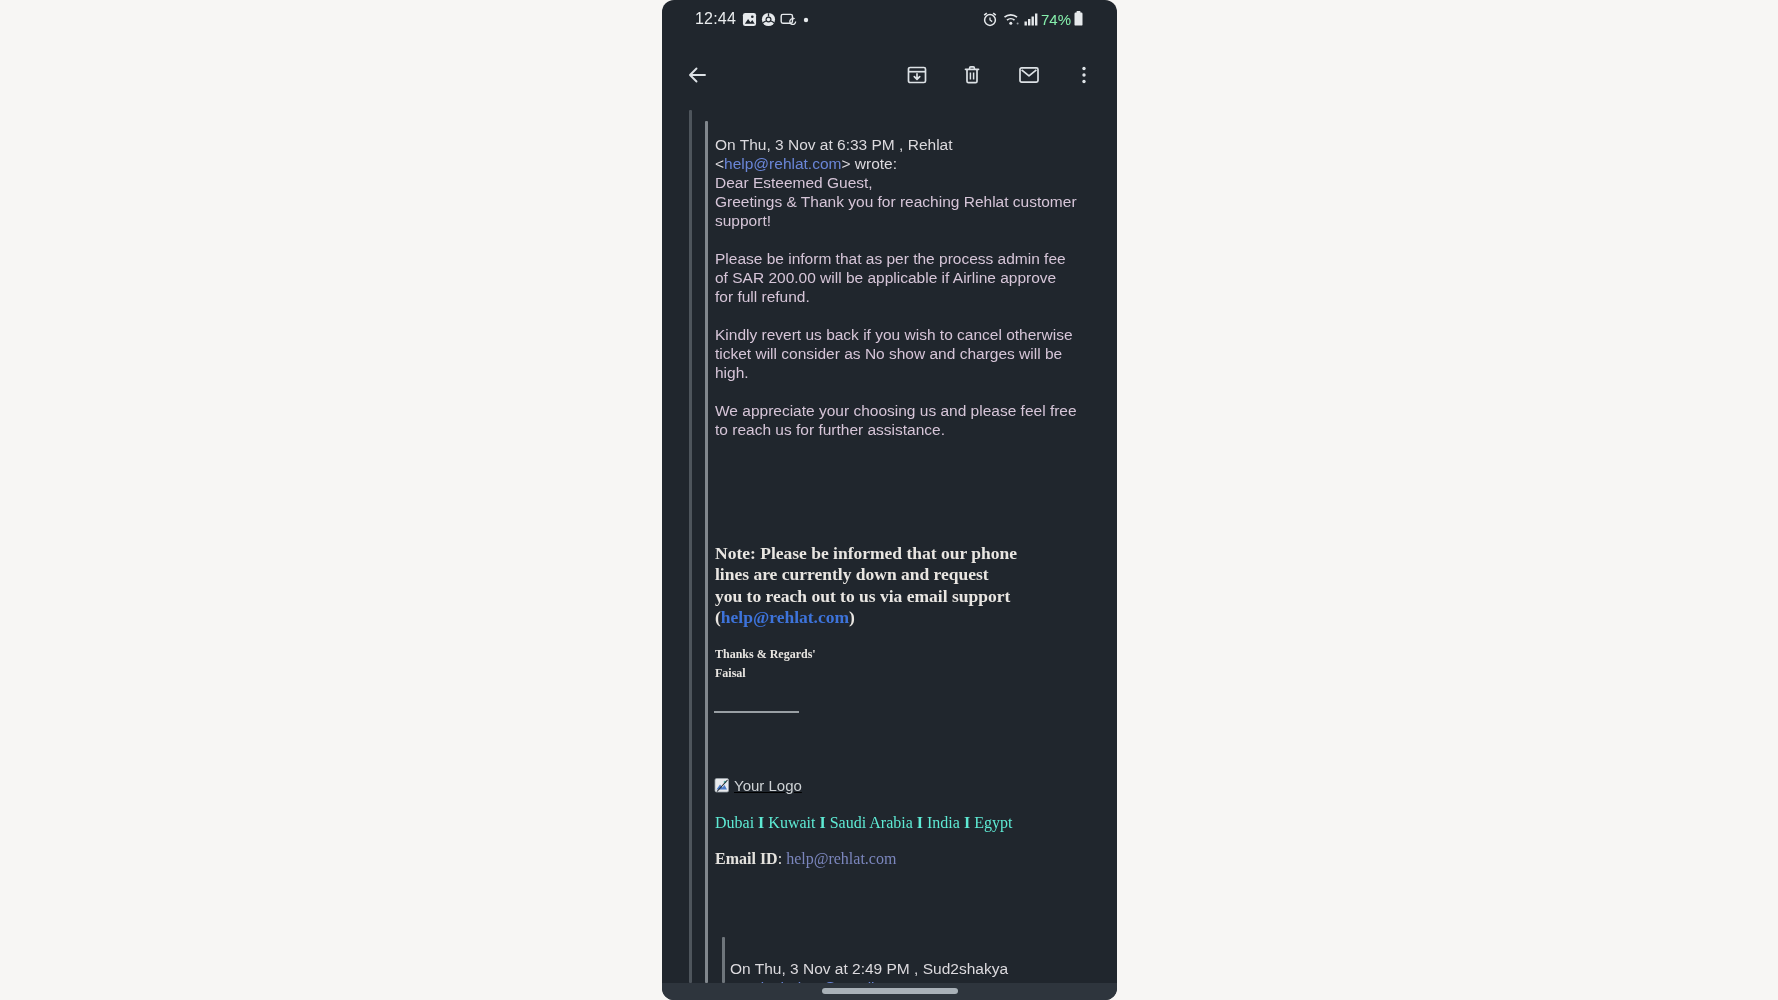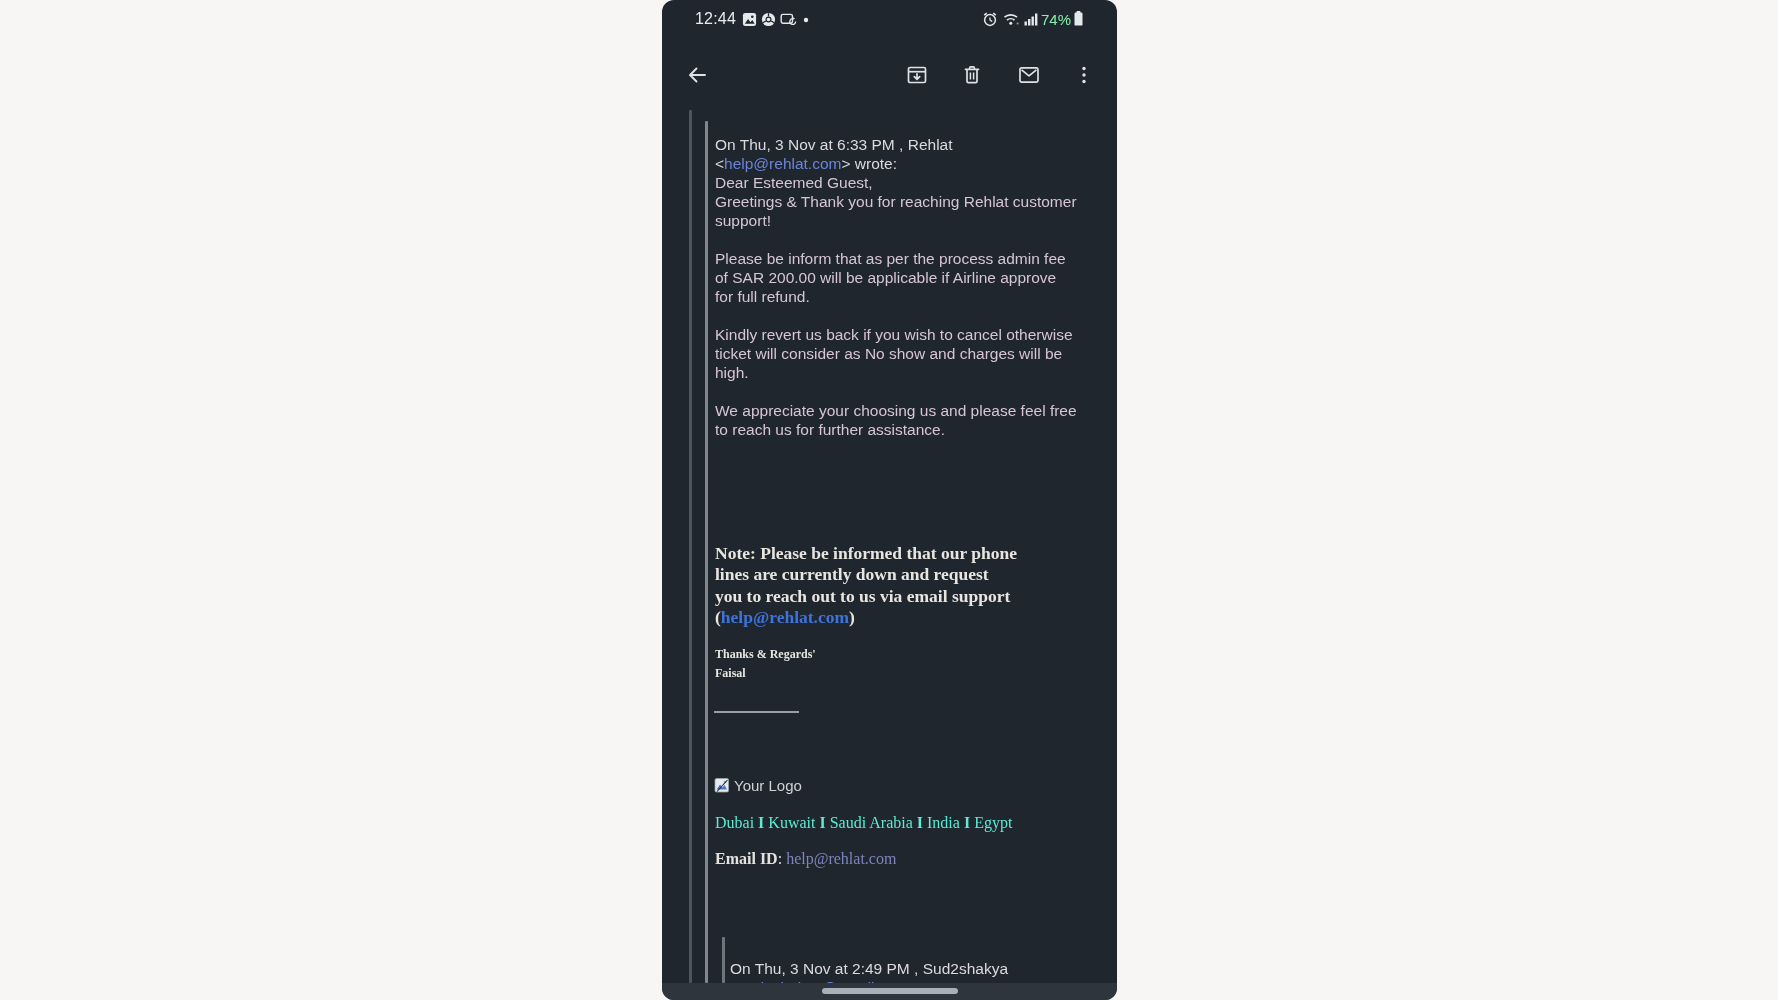--- a/index.html
+++ b/index.html
@@ -26,21 +26,21 @@
   .blk { position:absolute; left:53px; white-space:pre-line; }
   .sans { font-family:"Liberation Sans", sans-serif; font-size:15.5px; line-height:19px; color:#d6c5d8; }
   .hdr-line { color:#dcdade; }
   .alink { color:#6a86d8; cursor:pointer; }
   .serif { font-family:Liberation Serif, serif; }
   .note { top:521px; width:400px; font-size:17.5px; line-height:21.5px; font-weight:bold; color:#e9e6e2; }
   .note .alink2 { color:#3d73da; cursor:pointer; }
   .sig { top:645px; font-size:12px; line-height:19px; font-weight:bold; color:#e9e6e2; }
   .divider { position:absolute; left:52px; top:711px; width:85px; height:1.5px; background:#999fa4; }
 
-  .logo-row { position:absolute; left:52px; top:777px; display:flex; align-items:center; gap:3px; }
+  .logo-row { position:absolute; left:52px; top:777px; display:flex; align-items:center; gap:3px;text-decoration:underline; }
   .logo-alt { font-size:15px; color:#ced2d5; white-space:nowrap; }
 
   .locations { top:813px; font-size:16px; line-height:19px; color:#5eead4; white-space:nowrap; }
   .locations b { font-weight:bold; }
   .emailid { top:849px; font-size:16px; line-height:19px; color:#e4e2de; white-space:nowrap; }
   .emailid .lbl { font-weight:bold; }
   .emailid .elink { color:#7b86bd; cursor:pointer; }
 
   .q2 { left:68px; top:940px; }
 

